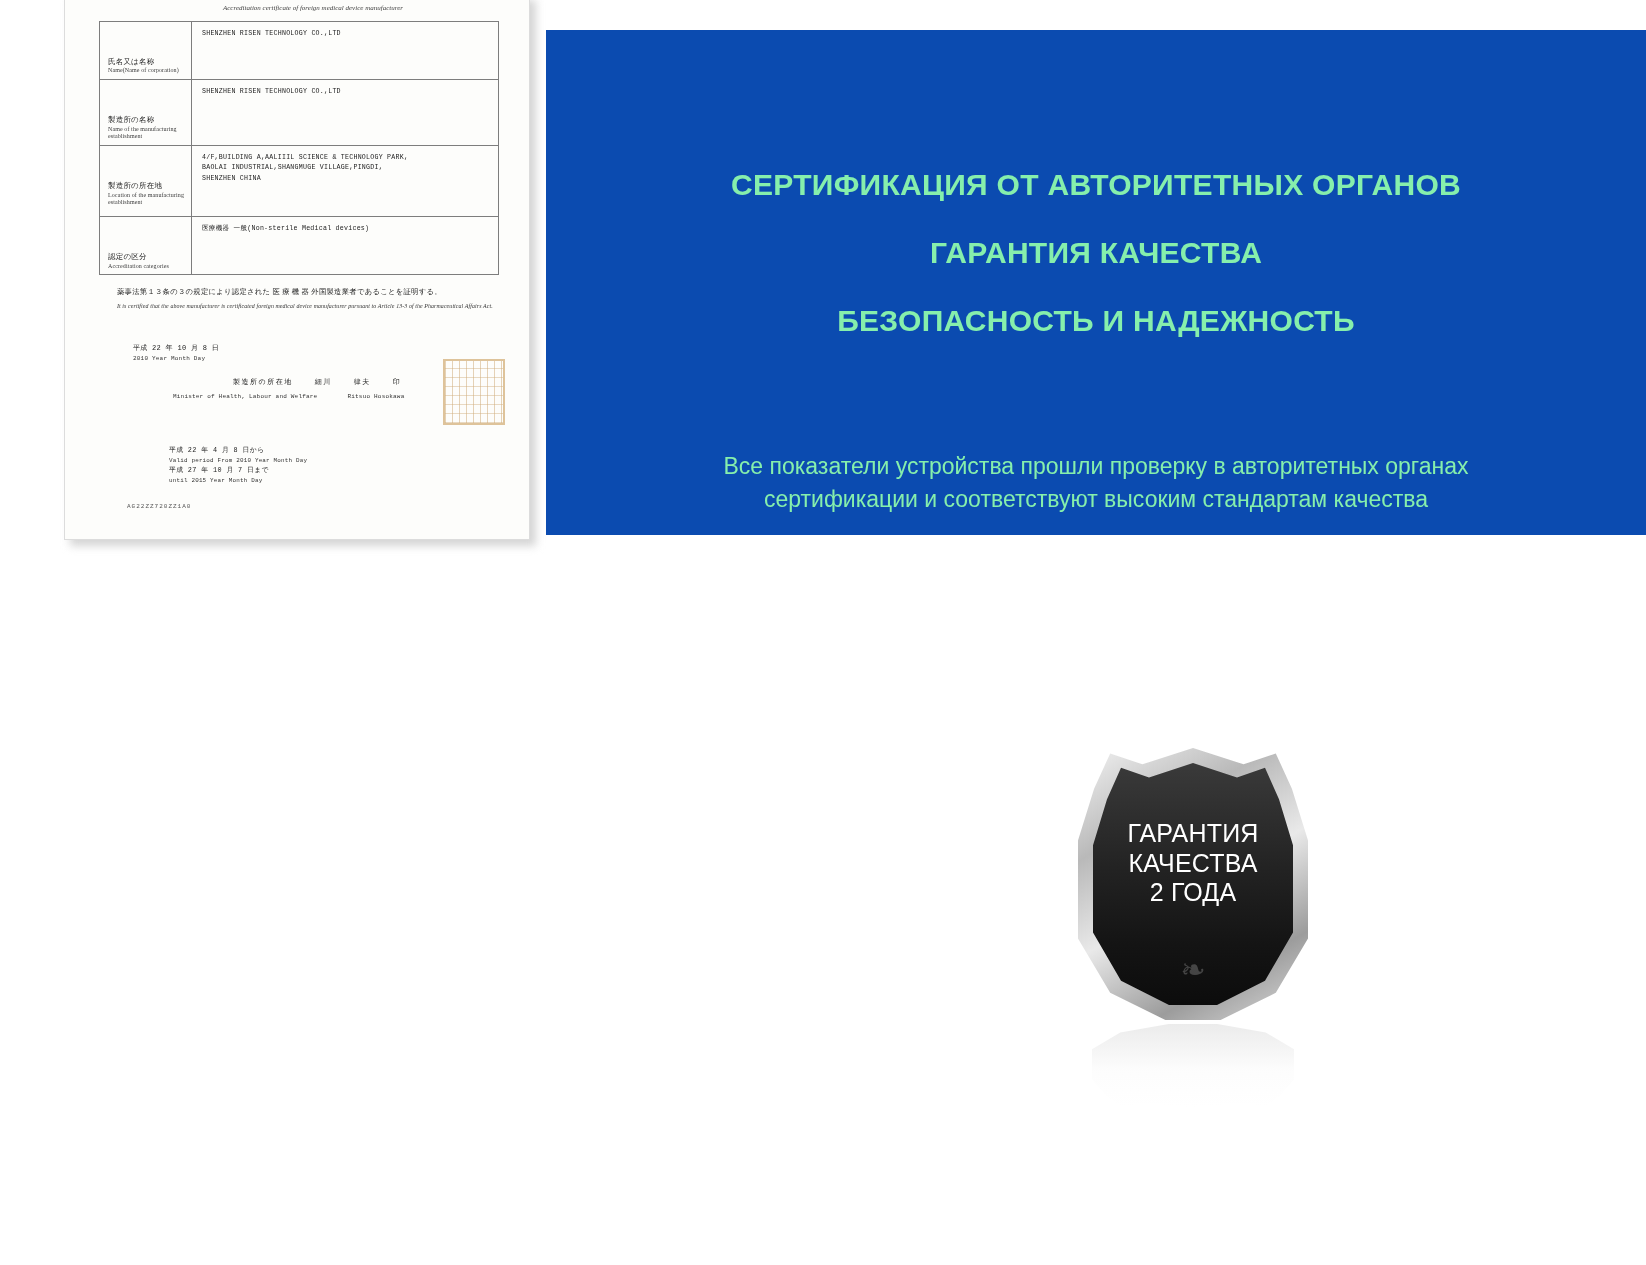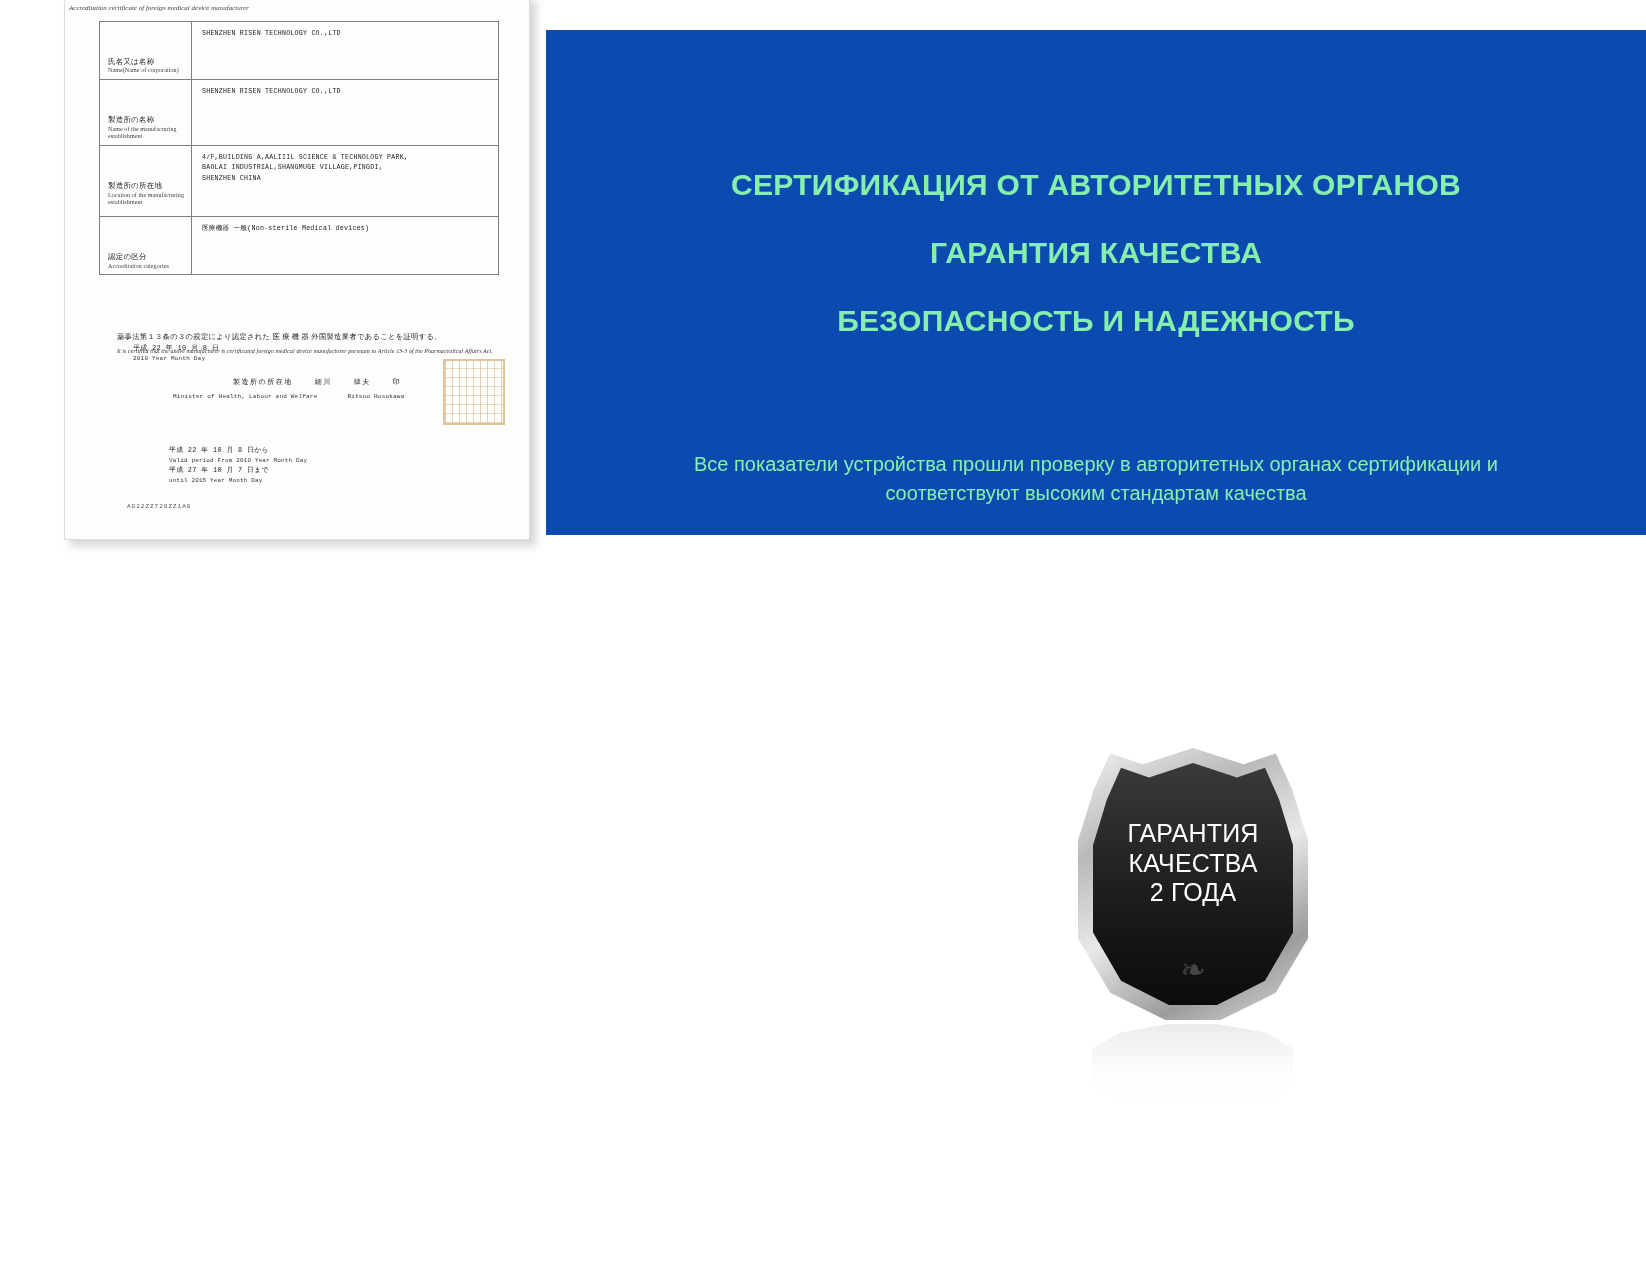--- a/index.html
+++ b/index.html
@@ -51,22 +51,23 @@
     width: 100%;
     text-align: center;
     font-size: 7.5px;
     letter-spacing: .4px;
     color: #3a3a3a;
     font-family: "Liberation Serif", serif;
   }
   .cert-subtitle {
     position: absolute;
     top: 9px;
-    left: 4px;
+    left: 16px;
     width: 100%;
+    text-align: center;
     font-size: 7px;
     font-style: italic;
     color: #444;
     font-family: "Liberation Serif", serif;
   }
   .cert-table {
     position: absolute;
     left: 34px;
     top: 26px;
     width: 400px;
@@ -121,21 +122,20 @@
     top: 292px;
     width: 400px;
     font-family: "Liberation Serif", serif;
   }
   .cert-para .p-jp {
     font-size: 7.3px;
     line-height: 1.5;
     letter-spacing: .3px;
     color: #222;
     padding-left: 18px;
-    margin-top: 45px;
   }
   .cert-para .p-en {
     font-size: 5.9px;
     line-height: 1.45;
     color: #333;
     padding-left: 18px;
     margin-top: 4px;
     letter-spacing: .1px;
     font-style: italic;
   }
@@ -237,21 +237,21 @@
     margin-bottom: 38px;
   }
   .banner-heads .h:last-child { margin-bottom: 0; }
   .banner-sub {
     position: absolute;
     left: 50%;
     transform: translateX(-50%);
     top: 420px;
     width: 900px;
     text-align: center;
-    font-size: 20px;
+    font-size: 23px;
     line-height: 1.45;
   }
 
   
   .warranty-text {
     position: absolute;
     left: 178px;
     top: 848px;
     font-size: 30px;
     line-height: 1.42;
@@ -394,21 +394,21 @@
       </div>
       <div class="en-line">
         <span>Minister of Health, Labour and Welfare</span>
         <span>Ritsuo Hosokawa</span>
       </div>
     </div>
 
     <div class="cert-seal"></div>
 
     <div class="cert-valid">
-      <div class="l1">平成 22 年   10 月     8 日から</div>
+      <div class="l1">平成 22 年   4 月     8 日から</div>
       <div class="l2">Valid period From  2010  Year    Month    Day</div>
       <div class="l1">平成 27 年   10 月     7 日まで</div>
       <div class="l2">until 2015  Year    Month    Day</div>
     </div>
 
     <div class="cert-serial">AG22ZZ720ZZ1A0</div>
   </div>
 </div>
 
 <div class="banner">

